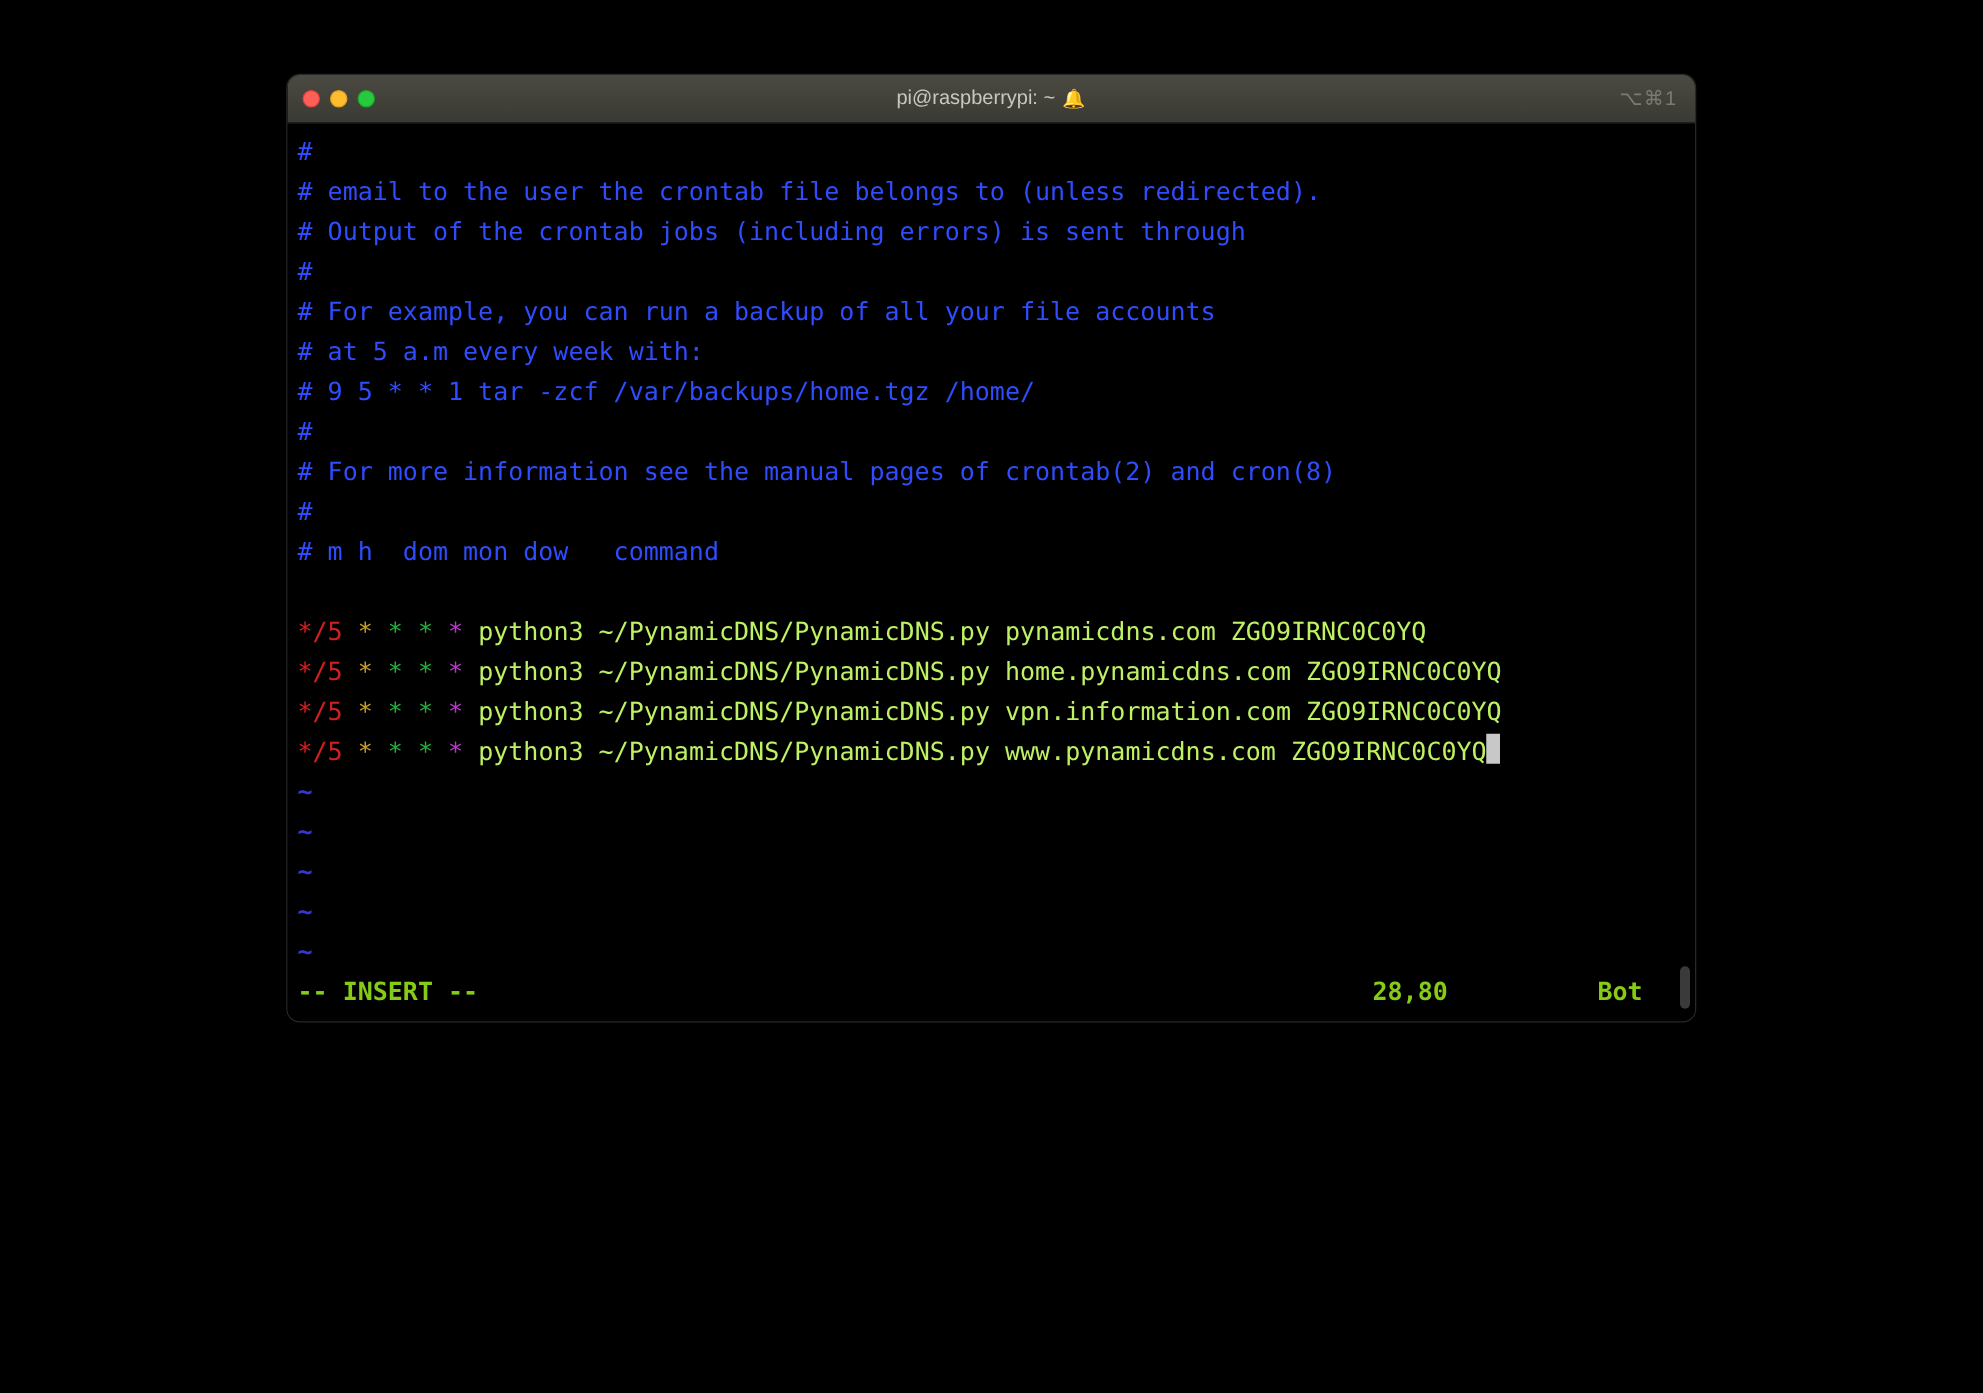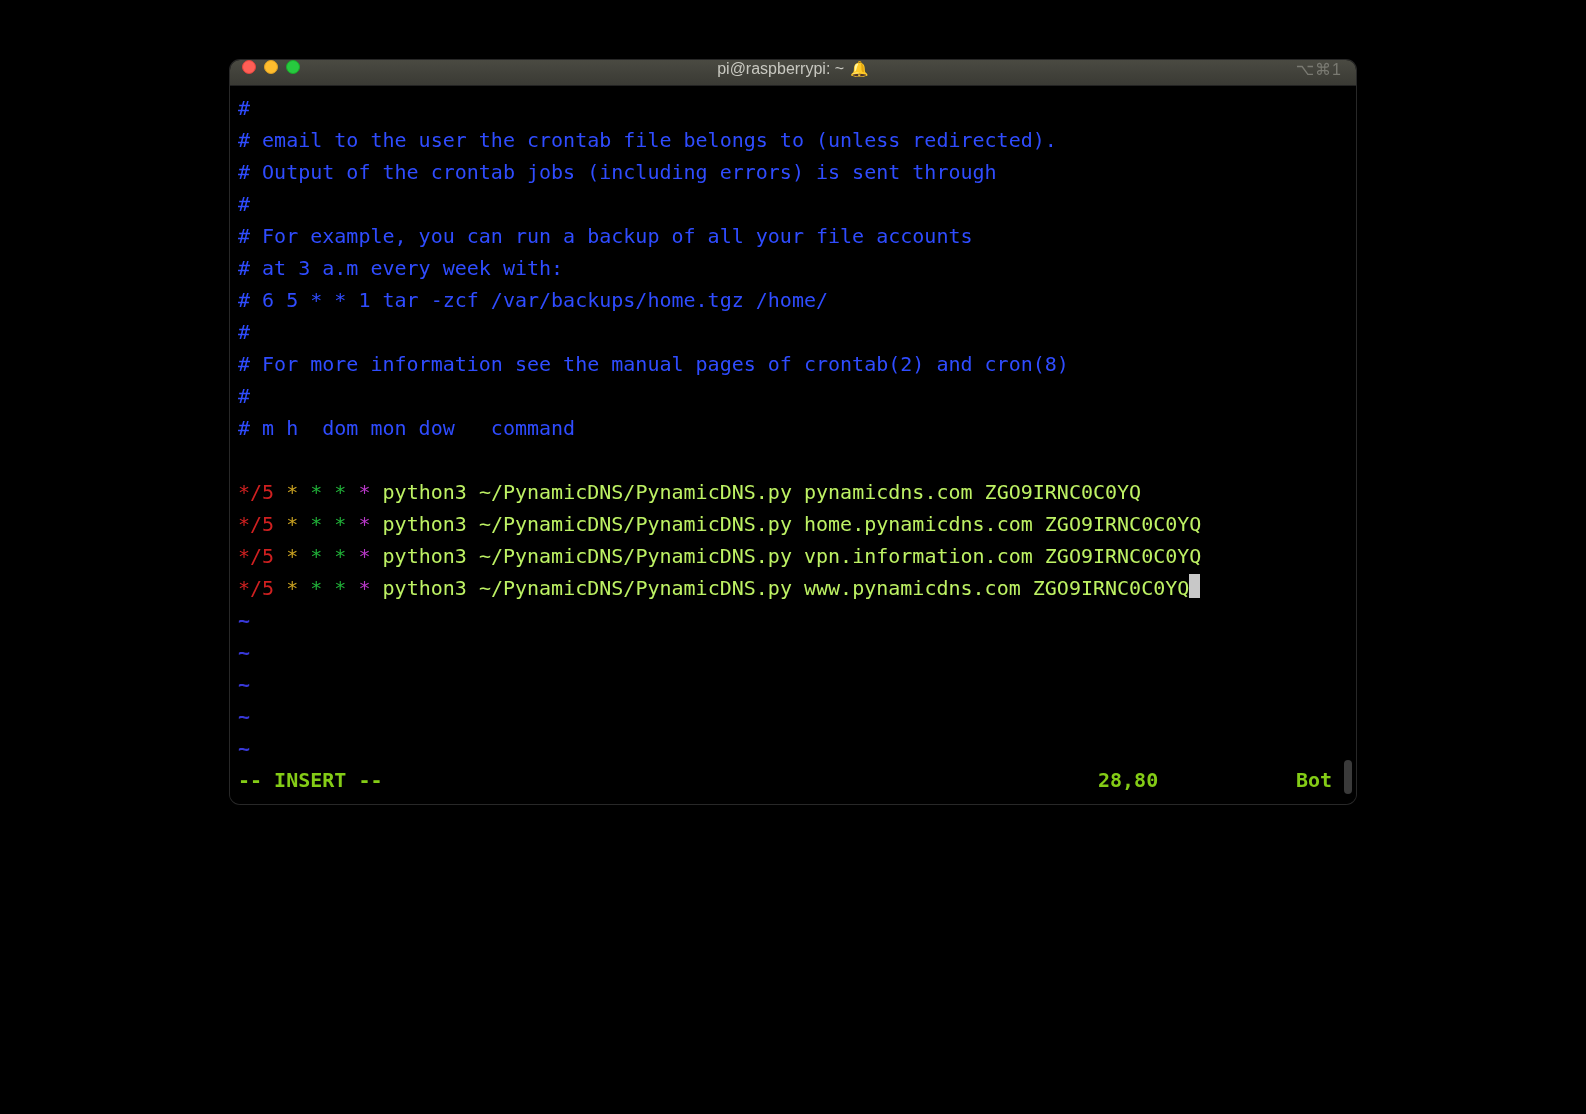--- a/index.html
+++ b/index.html
@@ -14,23 +14,24 @@
       padding-top: 60px;
     }
     .terminal-window {
       width: 1126px;
       background: #000;
       border-radius: 10px;
       overflow: hidden;
       box-shadow: 0 0 0 1px rgba(100,100,100,0.4);
     }
     .titlebar {
-      height: 26px;
+      height: 39px;
       background: linear-gradient(#4a4a42, #3a3a34);
       display: flex;
+      align-items: center;
       padding: 0 12px;
       position: relative;
       border-bottom: 1px solid #222;
     }
     .traffic-lights {
       display: flex;
       gap: 8px;
     }
     .traffic-light {
       width: 14px;
@@ -81,21 +82,21 @@
     .statusbar {
       display: flex;
       font-size: 20px;
       line-height: 1.6;
       color: #84cc16;
       font-weight: bold;
     }
     .status-mode { flex: 0 0 auto; }
     .status-gap { flex: 1; }
     .status-pos { width: 180px; text-align: left; }
-    .status-scroll { width: 70px; text-align: right; padding-right: 16px; }
+    .status-scroll { width: 70px; padding-right: 16px; }
     .cursor {
       display: inline-block;
       width: 11px;
       height: 24px;
       background: #c8c8c8;
       vertical-align: text-bottom;
       margin-bottom: 2px;
     }
     .scrollbar {
       position: absolute;
@@ -124,22 +125,22 @@
     </div>
     <div class="title-shortcut">⌥⌘1</div>
   </div>
 
   <div class="terminal-body">
     <div class="line comment">#</div>
     <div class="line comment"># email to the user the crontab file belongs to (unless redirected).</div>
     <div class="line comment"># Output of the crontab jobs (including errors) is sent through</div>
     <div class="line comment">#</div>
     <div class="line comment"># For example, you can run a backup of all your file accounts</div>
-    <div class="line comment"># at 3 a.m every week with:</div>
-    <div class="line comment"># 6 5 * * 1 tar -zcf /var/backups/home.tgz /home/</div>
+    <div class="line comment"># at 5 a.m every week with:</div>
+    <div class="line comment"># 9 5 * * 1 tar -zcf /var/backups/home.tgz /home/</div>
     <div class="line comment">#</div>
     <div class="line comment"># For more information see the manual pages of crontab(2) and cron(8)</div>
     <div class="line comment">#</div>
     <div class="line comment"># m h  dom mon dow   command</div>
     <div class="line"> </div>
 
     <div class="line"><span class="red">*/5</span> <span class="yellow">*</span> <span class="green">*</span> <span class="green">*</span> <span class="magenta">*</span> <span class="orange">python3 ~/PynamicDNS/PynamicDNS.py pynamicdns.com ZGO9IRNC0C0YQ</span></div>
     <div class="line"><span class="red">*/5</span> <span class="yellow">*</span> <span class="green">*</span> <span class="green">*</span> <span class="magenta">*</span> <span class="orange">python3 ~/PynamicDNS/PynamicDNS.py home.pynamicdns.com ZGO9IRNC0C0YQ</span></div>
     <div class="line"><span class="red">*/5</span> <span class="yellow">*</span> <span class="green">*</span> <span class="green">*</span> <span class="magenta">*</span> <span class="orange">python3 ~/PynamicDNS/PynamicDNS.py vpn.information.com ZGO9IRNC0C0YQ</span></div>
     <div class="line"><span class="red">*/5</span> <span class="yellow">*</span> <span class="green">*</span> <span class="green">*</span> <span class="magenta">*</span> <span class="orange">python3 ~/PynamicDNS/PynamicDNS.py www.pynamicdns.com ZGO9IRNC0C0YQ</span><span class="cursor"></span></div>

